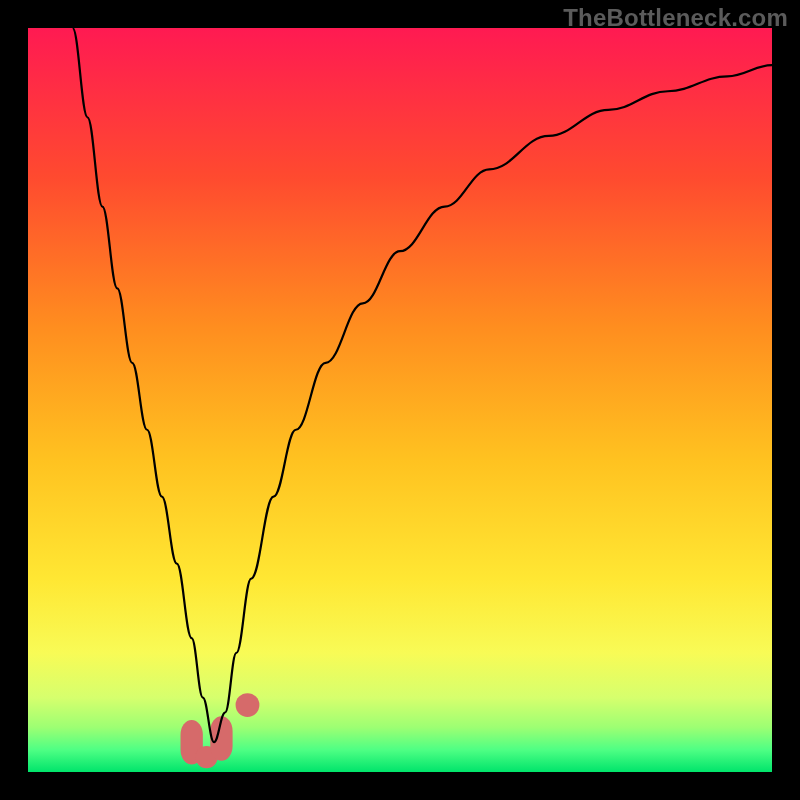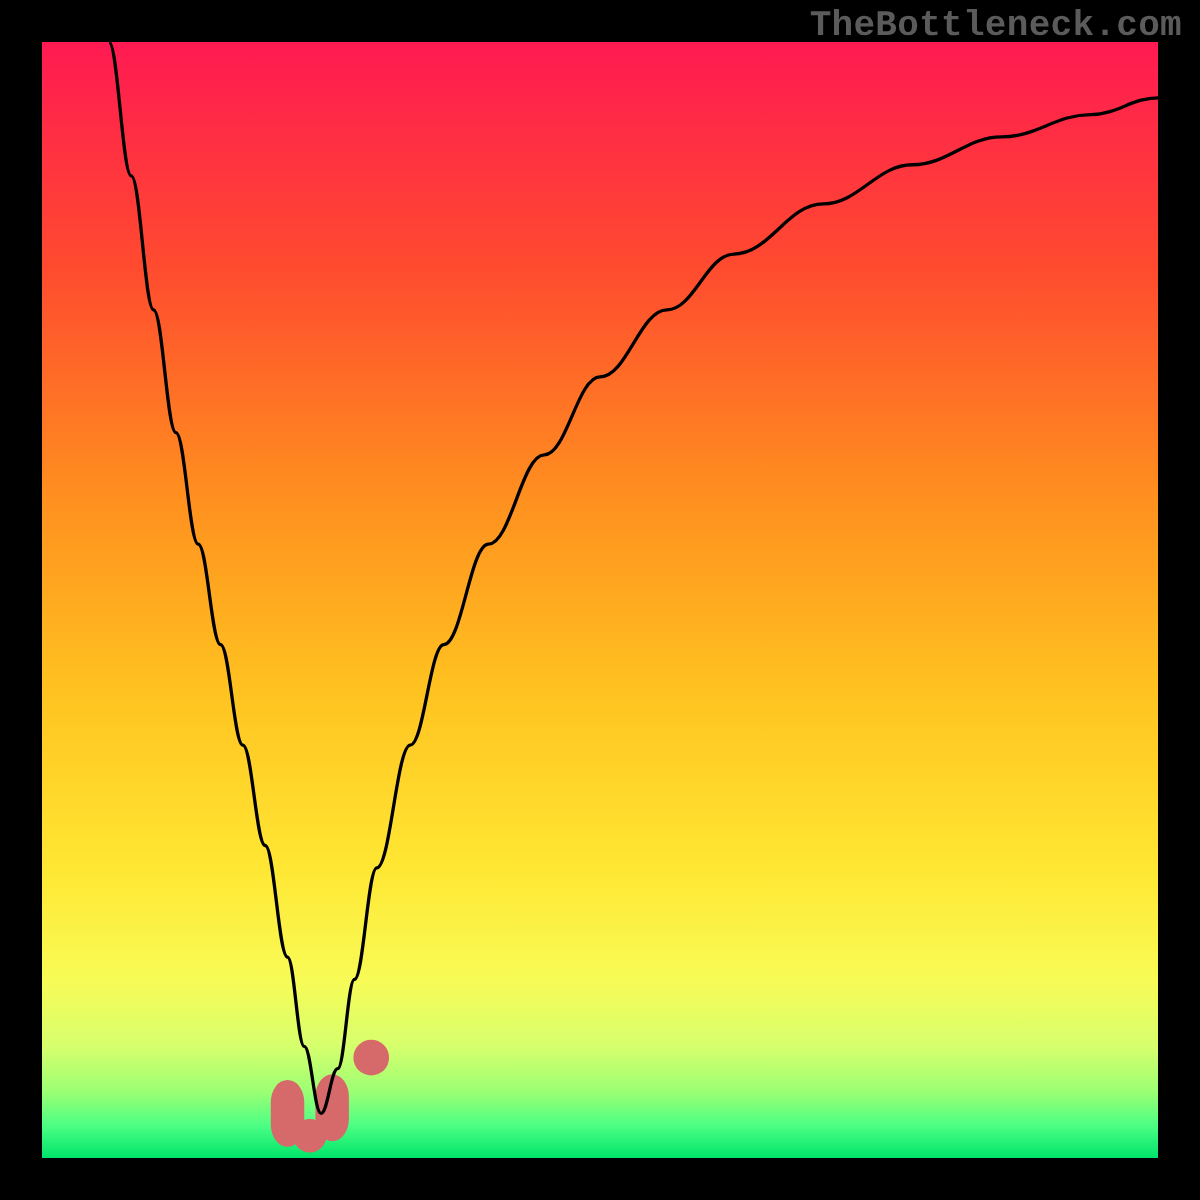--- a/index.html
+++ b/index.html
@@ -23,21 +23,21 @@
     left: 28px;
     top: 28px;
     width: 744px;
     height: 744px;
     overflow: hidden;
   }
   .watermark {
     position: absolute;
     top: 4px;
     right: 12px;
-    font-family: Liberation Mono, monospace;
+    font-family: Liberation Sans, sans-serif;
     font-size: 24px;
     font-weight: 600;
     color: #5b5b5b;
     letter-spacing: 0.2px;
   }
   svg { display: block; }
 </style>
 </head>
 <body>
 

